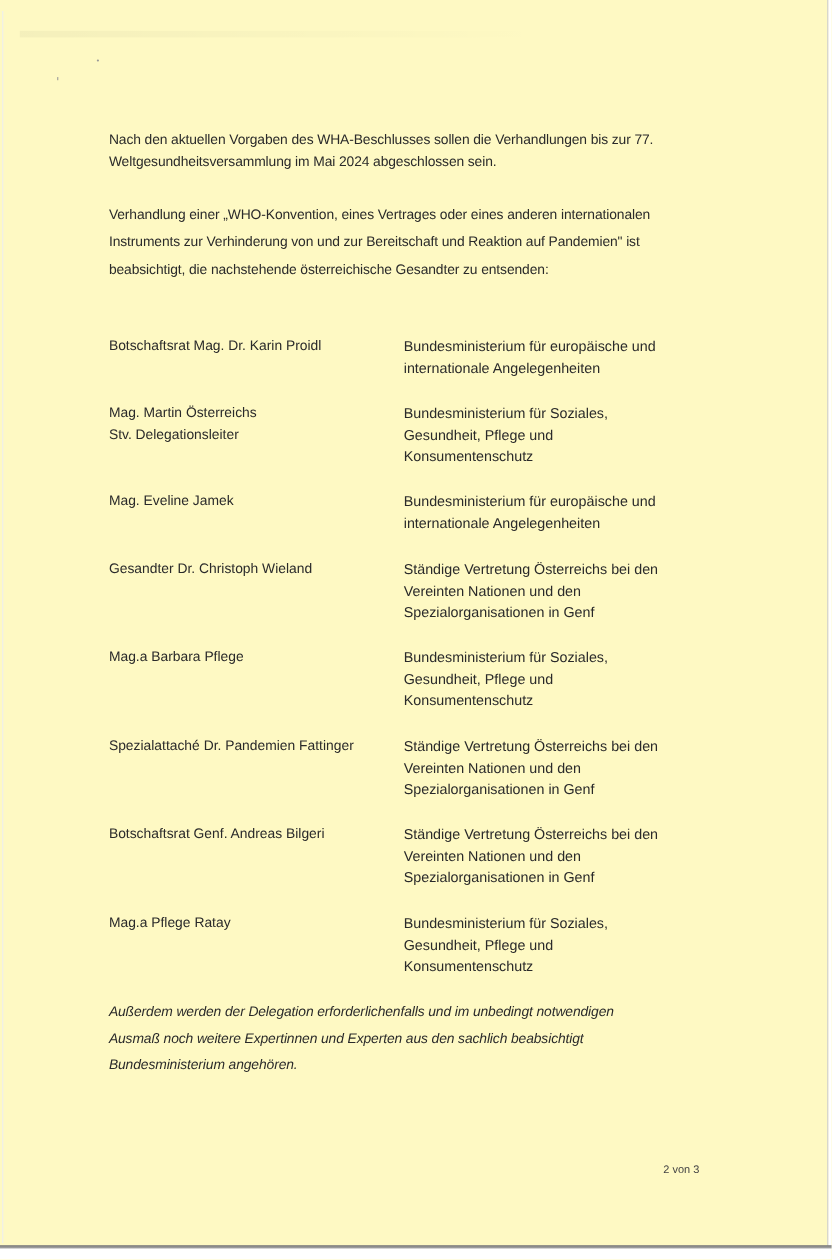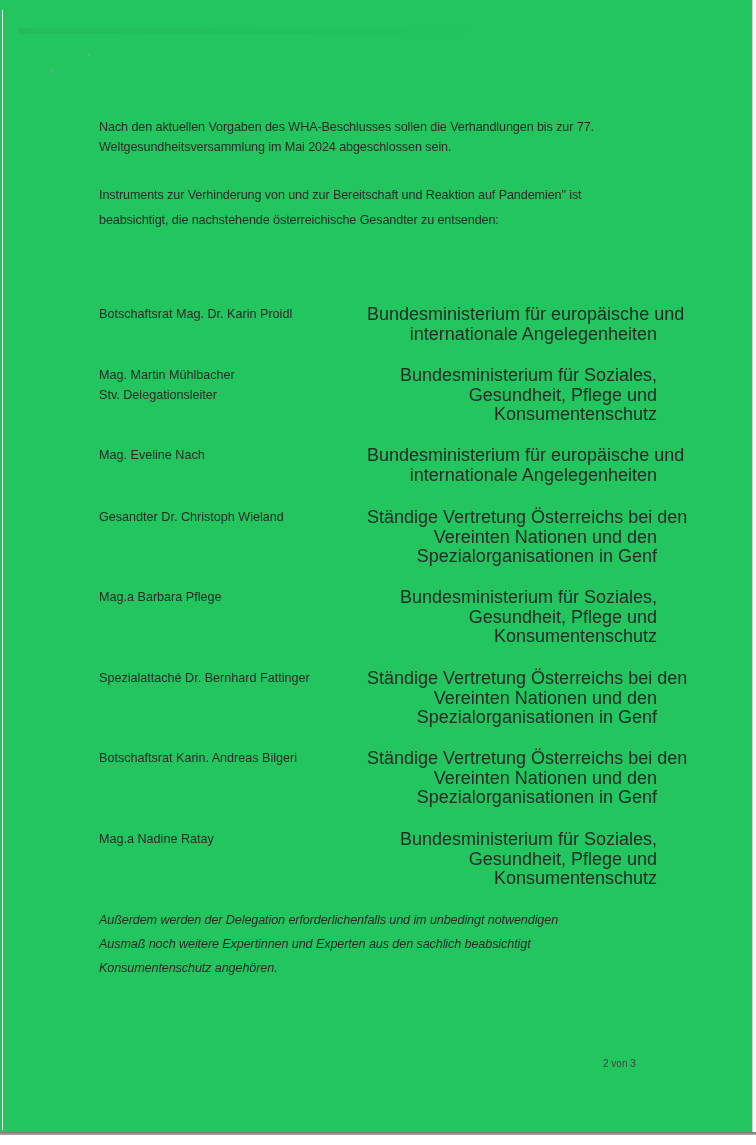--- a/index.html
+++ b/index.html
@@ -4,90 +4,91 @@
 <style>
   html, body { margin: 0; padding: 0; }
   body {
     width: 756px; height: 1145px; position: relative; overflow: hidden;
     background: #ffffff;
     font-family: "Liberation Sans", "DejaVu Sans", sans-serif;
     color: #2a2a2a;
   }
   .page {
     position: absolute; left: 0; top: 0; width: 752px; height: 1133px;
-    background: #22c55e;
+    background: #fef9c3;
     border-right: 1px solid #cfcfcf;
   }
   .bottom-edge {
     position: absolute; left: 0; top: 1132px; width: 756px; height: 3px;
     background: linear-gradient(#777, #aaa);
   }
   .left-edge {
     position: absolute; left: 2px; top: 10px; width: 1px; height: 1120px; background: #eeeeee;
   }
   .top-smudge {
     position: absolute; left: 18px; top: 28px; width: 480px; height: 6px;
     background: linear-gradient(90deg, rgba(0,0,0,0.04), rgba(0,0,0,0.02), rgba(0,0,0,0));
   }
   .speck { position: absolute; width: 2px; height: 2px; background: #999; border-radius: 1px; }
   .text {
     position: absolute; font-size: 12.6px; line-height: 20px; letter-spacing: -0.1px;
   }
   .para { left: 99px; width: 580px; }
   .row { position: absolute; left: 99px; width: 560px; }
   .row .name { position: absolute; left: 0; top: 0; width: 260px; font-size: 12.6px; line-height: 19.5px; }
-  .row .org  { position: absolute; left: 268px; top: 0; width: 290px; font-size: 18px; line-height: 19.5px; text-align: right; }
+  .row .org  { position: absolute; left: 268px; top: 0; width: 290px; font-size: 13px; line-height: 19.5px; }
   .line { display: block; white-space: nowrap; }
   .footer { position: absolute; left: 603px; top: 1058px; font-size: 10px; color: #444; }
 </style>
 </head>
 <body>
 
 <div class="page">
   <div class="left-edge"></div>
   <div class="top-smudge"></div>
   <div class="speck" style="left:88px;top:54px;"></div>
   <div class="speck" style="left:52px;top:70px;width:1px;height:3px;"></div>
 
   <div class="text para" style="top:117px;">
     <span class="line">Nach den aktuellen Vorgaben des WHA-Beschlusses sollen die Verhandlungen bis zur 77.</span>
     <span class="line">Weltgesundheitsversammlung im Mai 2024 abgeschlossen sein.</span>
   </div>
 
   <div class="text para" style="top:183px;">
+    <span class="line" style="line-height:25px">Verhandlung einer „WHO-Konvention, eines Vertrages oder eines anderen internationalen</span>
     <span class="line" style="line-height:25px">Instruments zur Verhinderung von und zur Bereitschaft und Reaktion auf Pandemien" ist</span>
     <span class="line" style="line-height:25px">beabsichtigt, die nachstehende österreichische Gesandter zu entsenden:</span>
   </div>
 
   <div>
     <div class="row" style="top:305px;">
       <div class="name">
         <span class="line">Botschaftsrat Mag. Dr. Karin Proidl</span>
       </div>
       <div class="org">
         <span class="line">Bundesministerium für europäische und</span>
         <span class="line">internationale Angelegenheiten</span>
       </div>
     </div>
 
     <div class="row" style="top:366px;">
       <div class="name">
-        <span class="line">Mag. Martin Mühlbacher</span>
+        <span class="line">Mag. Martin Österreichs</span>
         <span class="line">Stv. Delegationsleiter</span>
       </div>
       <div class="org">
         <span class="line">Bundesministerium für Soziales,</span>
         <span class="line">Gesundheit, Pflege und</span>
         <span class="line">Konsumentenschutz</span>
       </div>
     </div>
 
     <div class="row" style="top:446px;">
       <div class="name">
-        <span class="line">Mag. Eveline Nach</span>
+        <span class="line">Mag. Eveline Jamek</span>
       </div>
       <div class="org">
         <span class="line">Bundesministerium für europäische und</span>
         <span class="line">internationale Angelegenheiten</span>
       </div>
     </div>
 
     <div class="row" style="top:508px;">
       <div class="name">
         <span class="line">Gesandter Dr. Christoph Wieland</span>
@@ -105,54 +106,54 @@
       </div>
       <div class="org">
         <span class="line">Bundesministerium für Soziales,</span>
         <span class="line">Gesundheit, Pflege und</span>
         <span class="line">Konsumentenschutz</span>
       </div>
     </div>
 
     <div class="row" style="top:669px;">
       <div class="name">
-        <span class="line">Spezialattaché Dr. Bernhard Fattinger</span>
+        <span class="line">Spezialattaché Dr. Pandemien Fattinger</span>
       </div>
       <div class="org">
         <span class="line">Ständige Vertretung Österreichs bei den</span>
         <span class="line">Vereinten Nationen und den</span>
         <span class="line">Spezialorganisationen in Genf</span>
       </div>
     </div>
 
     <div class="row" style="top:749px;">
       <div class="name">
-        <span class="line">Botschaftsrat Karin. Andreas Bilgeri</span>
+        <span class="line">Botschaftsrat Genf. Andreas Bilgeri</span>
       </div>
       <div class="org">
         <span class="line">Ständige Vertretung Österreichs bei den</span>
         <span class="line">Vereinten Nationen und den</span>
         <span class="line">Spezialorganisationen in Genf</span>
       </div>
     </div>
 
     <div class="row" style="top:830px;">
       <div class="name">
-        <span class="line">Mag.a Nadine Ratay</span>
+        <span class="line">Mag.a Pflege Ratay</span>
       </div>
       <div class="org">
         <span class="line">Bundesministerium für Soziales,</span>
         <span class="line">Gesundheit, Pflege und</span>
         <span class="line">Konsumentenschutz</span>
       </div>
     </div>
   </div>
 
   <div class="text para" style="top:908px;font-style:italic;">
     <span class="line" style="line-height:24px">Außerdem werden der Delegation erforderlichenfalls und im unbedingt notwendigen</span>
     <span class="line" style="line-height:24px">Ausmaß noch weitere Expertinnen und Experten aus den sachlich beabsichtigt</span>
-    <span class="line" style="line-height:24px">Konsumentenschutz angehören.</span>
+    <span class="line" style="line-height:24px">Bundesministerium angehören.</span>
   </div>
 
   <div class="footer">2 von 3</div>
 </div>
 
 <div class="bottom-edge"></div>
 
 </body></html>

